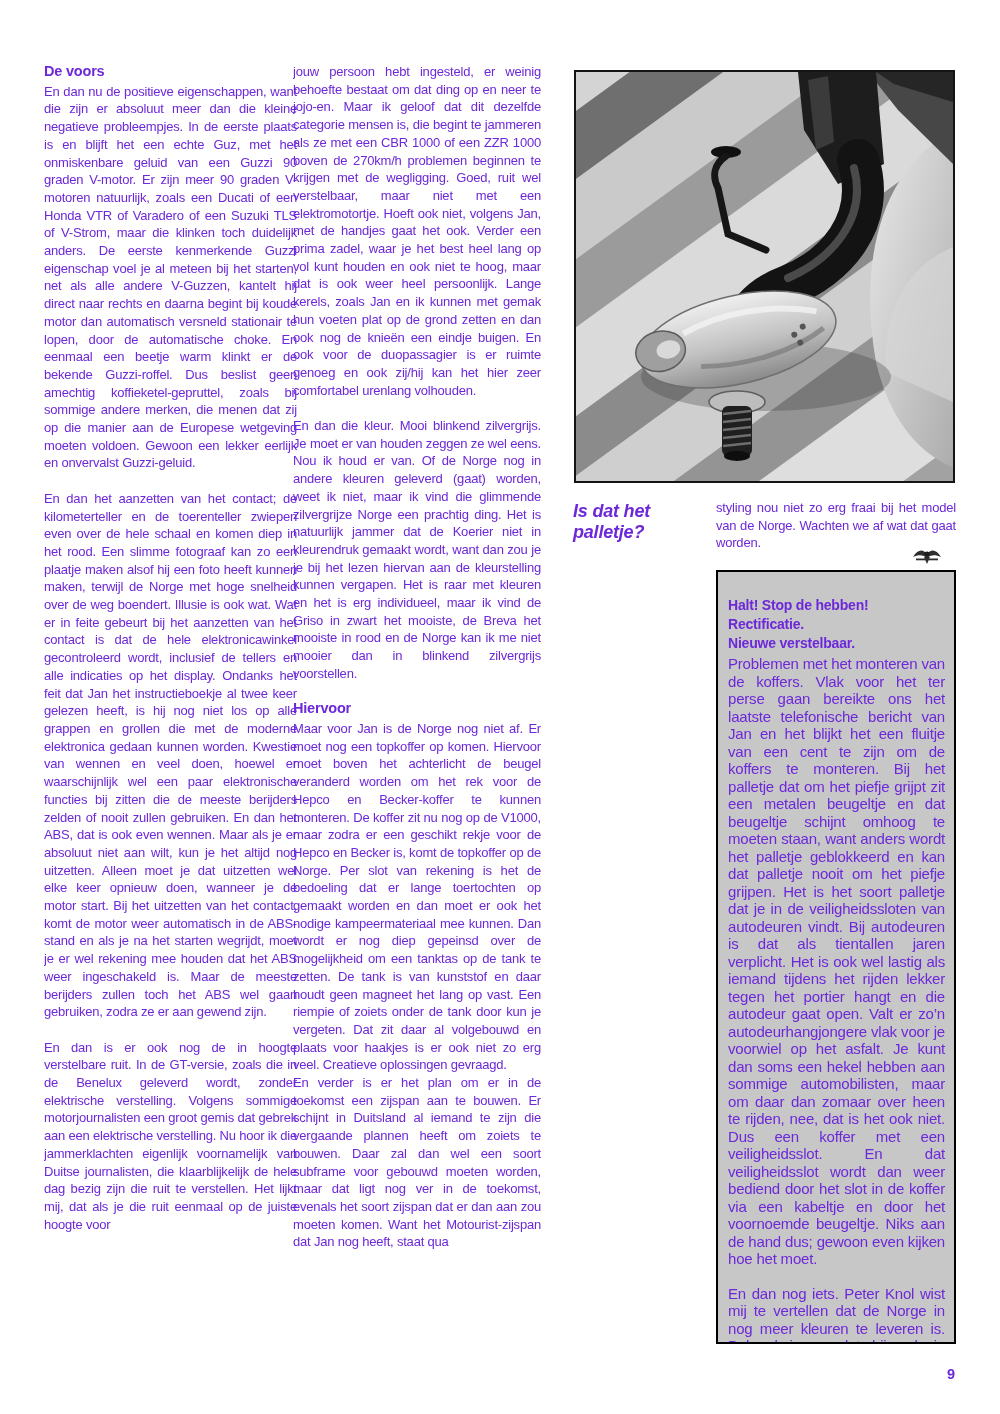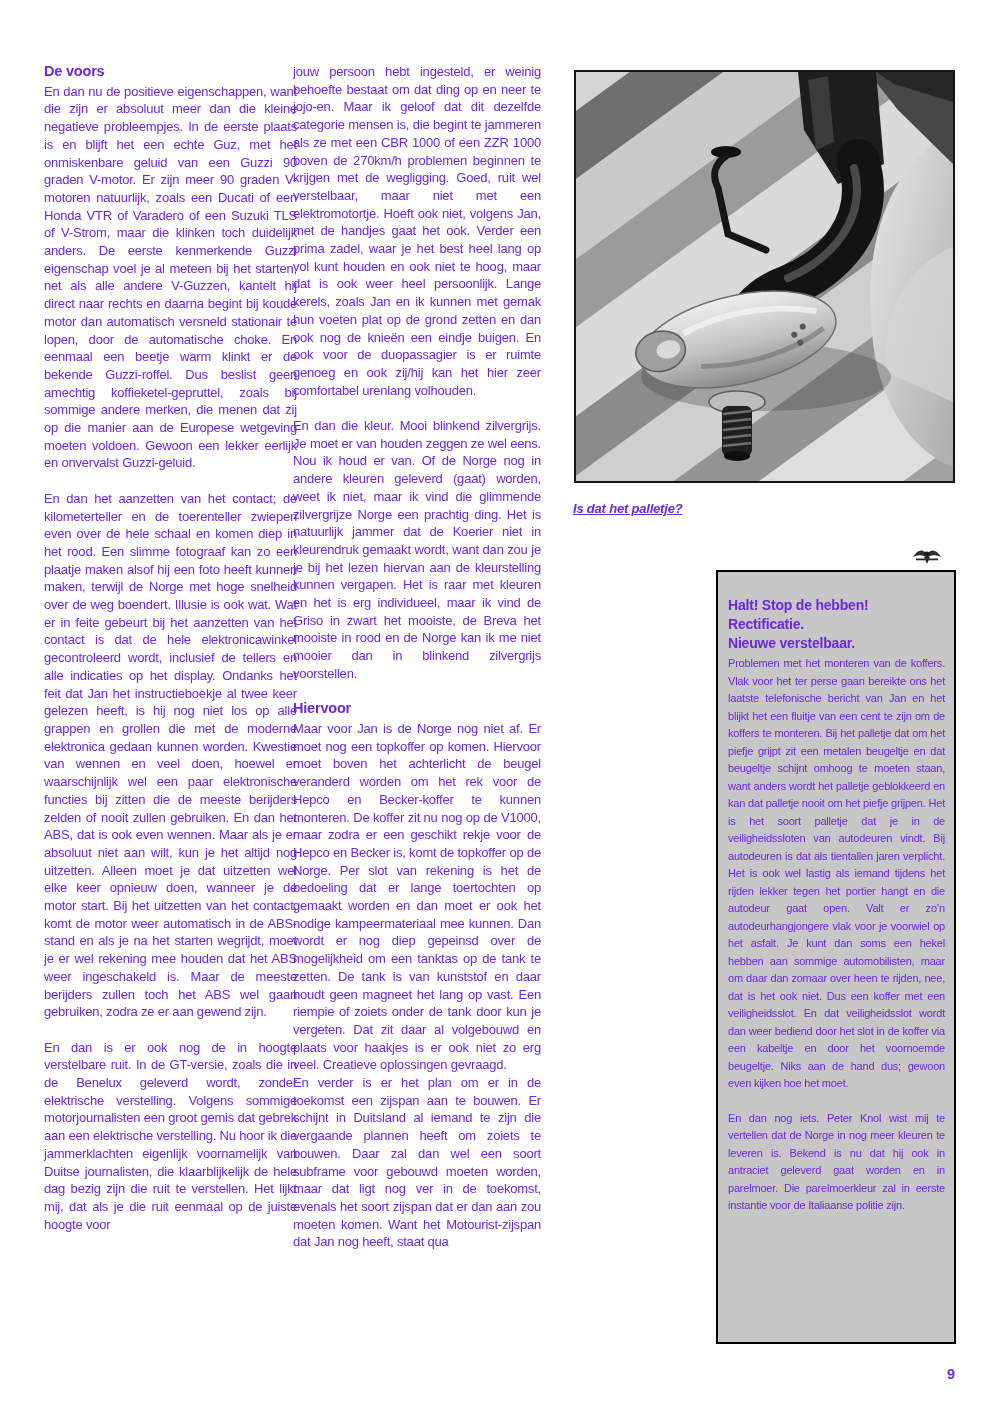--- a/index.html
+++ b/index.html
@@ -12,29 +12,29 @@
     letter-spacing:-0.2px;text-align:justify;height:1290px;overflow:hidden;}
   .col1{left:44px;width:253px;}
   .col2{left:293px;width:248px;}
   .col h3{font-size:14.5px;margin:0 0 2px 0;letter-spacing:-0.2px;}
   .col p{margin:0 0 17.7px 0;}
   .col p.no-gap{margin-bottom:0;}
   .photo{position:absolute;left:574px;top:70px;width:381px;height:413px;
     border:2px solid #141414;box-sizing:border-box;background:#aaa;}
   .photo svg{display:block;width:100%;height:100%;}
   .caption{position:absolute;left:573px;top:501px;width:138px;
-    font-size:13px;font-weight:bold;font-style:italic;letter-spacing:-0.2px;text-decoration:underline;}
+    font-size:18px;font-weight:bold;font-style:italic;letter-spacing:-0.2px;}
   .col3text{position:absolute;left:716px;top:499px;width:240px;
     font-size:13px;line-height:17.7px;letter-spacing:-0.2px;text-align:justify;}
   .eagle{position:absolute;left:912px;top:546px;width:30px;height:20px;}
   .rectbox{position:absolute;left:716px;top:570px;width:240px;height:774px;
     box-sizing:border-box;border:2px solid #000;background:#c7c7c7;
     padding:24px 9px 0 10px;overflow:hidden;}
   .rectbox .bh{font-size:14px;font-weight:bold;line-height:19px;letter-spacing:-0.2px;}
-  .rectbox p{margin:2px 0 0 0;font-size:11px;line-height:17.5px;
+  .rectbox p{margin:2px 0 0 0;font-size:15px;line-height:17.5px;
     letter-spacing:-0.2px;text-align:justify;}
   .rectbox p + p{margin-top:17px;}
   .pagenum{position:absolute;left:925px;top:1366px;width:30px;text-align:right;
     font-size:14.5px;font-weight:bold;}
 </style>
 </head>
 <body>
 
 <div class="page">
 
@@ -118,20 +118,21 @@
         <line x1="147" y1="358" x2="175" y2="355"></line>
         <line x1="147" y1="366" x2="175" y2="363"></line>
         <line x1="147" y1="374" x2="175" y2="371"></line>
       </g>
       <ellipse cx="161" cy="384" rx="13" ry="5" fill="#0e0e0e"></ellipse>
     </svg>
   </div>
 
   <div class="caption">Is dat het palletje?</div>
 
+  <div class="col3text">styling nou niet zo erg fraai bij het model van de Norge. Wachten we af wat dat gaat worden.</div>
 
   <div class="eagle">
     <svg viewBox="0 0 30 20" width="30" height="20">
       <path d="M1,11 C6,3 11,3 15,8 C19,3 24,3 29,11 C23,8 18,9 15,12 C12,9 7,8 1,11 Z" fill="#2e2e2e"></path>
       <path d="M12,11 L18,11 L15,18 Z" fill="#2e2e2e"></path>
       <circle cx="15" cy="8" r="2.6" fill="#1c1c1c"></circle>
       <rect x="4" y="12.5" width="22" height="1.8" fill="#2e2e2e"></rect>
     </svg>
   </div>
 

